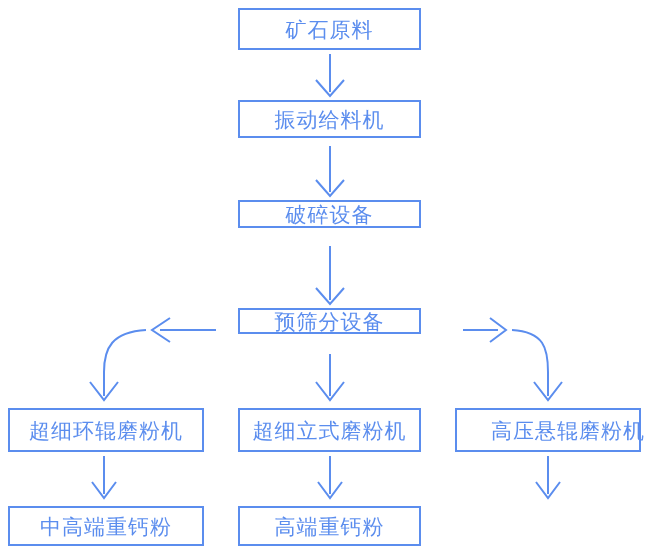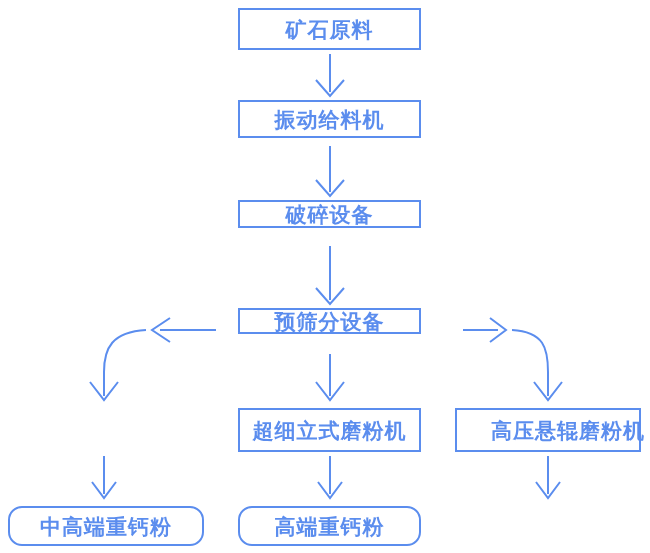--- a/index.html
+++ b/index.html
@@ -18,21 +18,20 @@
     overflow: hidden;
   }
   .node-box {
     position: absolute;
     box-sizing: border-box;
     border: 2px solid #5B8DEE;
     background: #ffffff;
     display: flex;
     align-items: center;
     justify-content: center;
-    font-weight: bold;
   }
   .node-label {
     color: #5B8DEE;
     font-size: 21px;
     line-height: 1;
     letter-spacing: 1px;
     white-space: nowrap;
     font-family: "Liberation Sans", "DejaVu Sans", sans-serif;
   }
   .arrow-layer {
@@ -61,21 +60,21 @@
   
   .col-left   { left: 8px;   width: 196px; }
   .col-mid    { left: 238px; width: 183px; }
   .col-right  { left: 455px; width: 186px; padding-left: 40px; }
 
   .row-1 { top: 8px;   height: 42px; }
   .row-2 { top: 100px; height: 38px; }
   .row-3 { top: 200px; height: 28px; }
   .row-4 { top: 308px; height: 26px; }
   .row-5 { top: 408px; height: 44px; }
-  .row-6 { top: 506px; height: 40px; border-radius: 14px; }
+  .row-6 { top: 506px; height: 40px; }
 </style>
 </head>
 <body>
 
 <div id="flowchart-root">
 
   <svg class="arrow-layer" viewBox="0 0 650 553">
 
     <g>
       <line class="arrow-stroke" x1="330" y1="54" x2="330" y2="92"></line>
@@ -142,20 +141,23 @@
   </div>
 
   <div class="node-box col-mid row-3">
     <span class="node-label">破碎设备</span>
   </div>
 
   <div class="node-box col-mid row-4">
     <span class="node-label">预筛分设备</span>
   </div>
 
+  <div class="node-box col-left row-5">
+    <span class="node-label">超细环辊磨粉机</span>
+  </div>
 
   <div class="node-box col-mid row-5">
     <span class="node-label">超细立式磨粉机</span>
   </div>
 
   <div class="node-box col-right row-5">
     <span class="node-label">高压悬辊磨粉机</span>
   </div>
 
   <div class="node-box col-left row-6">

